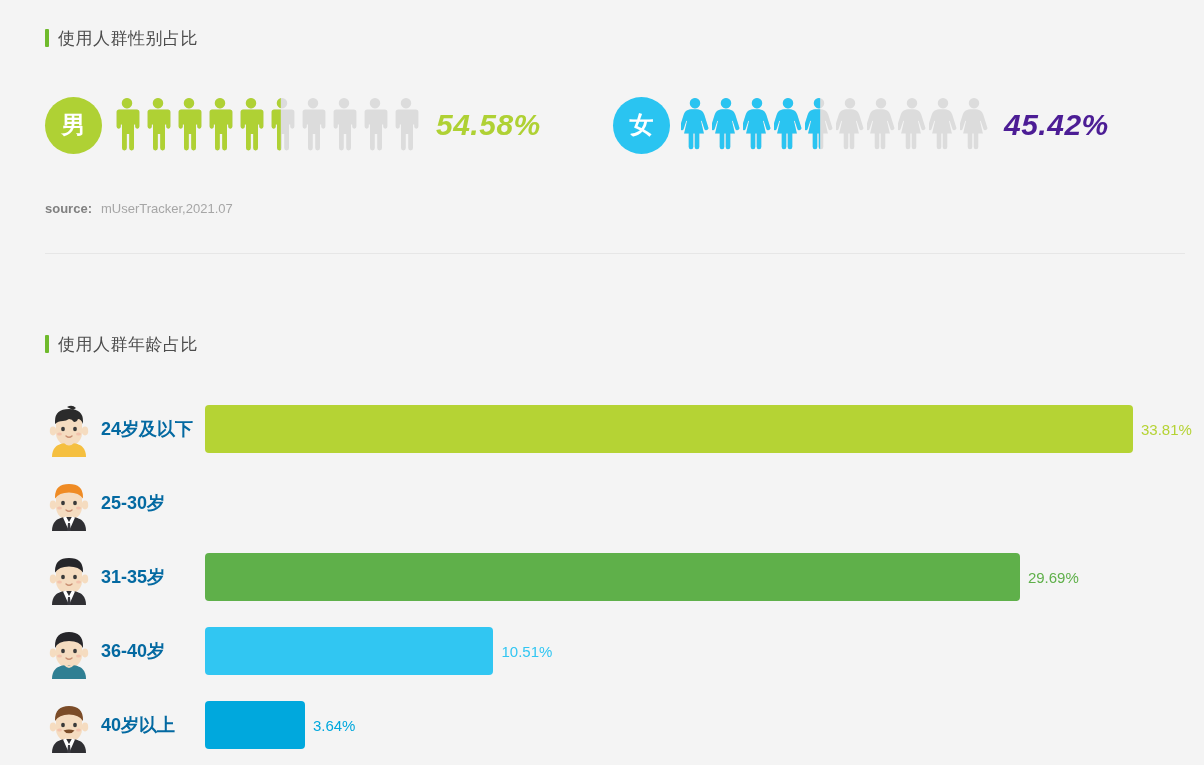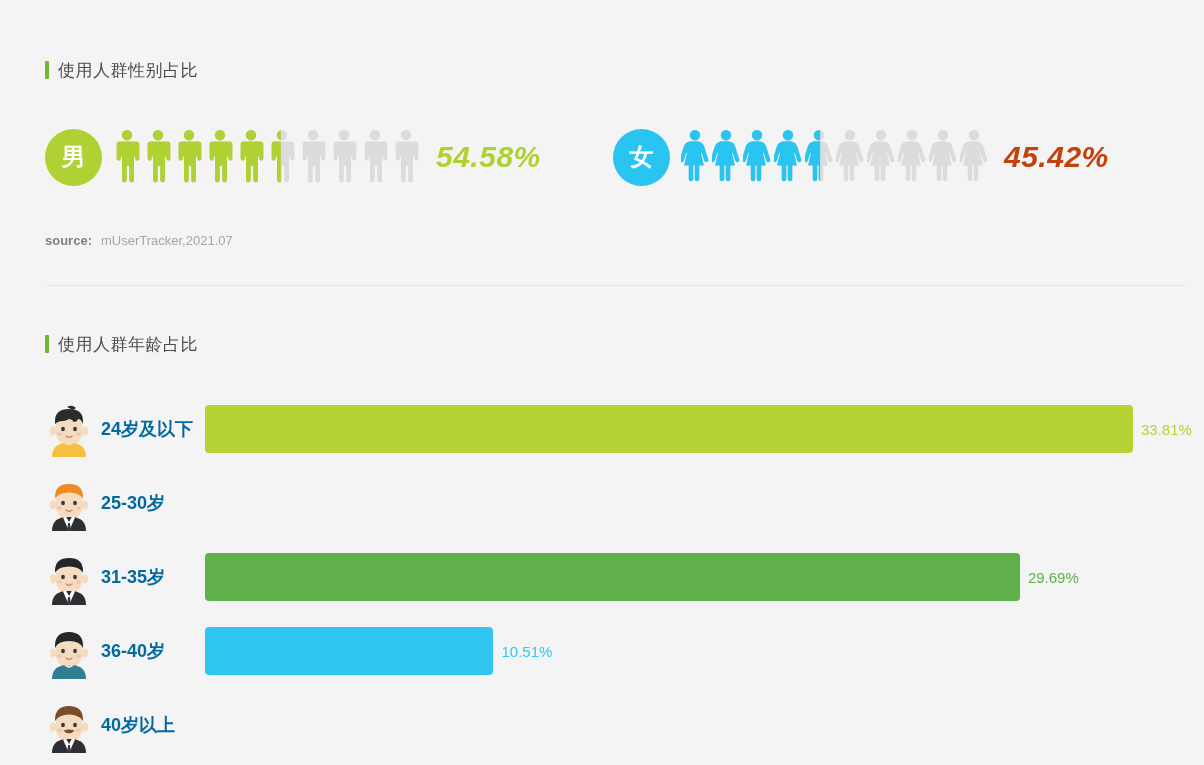--- a/index.html
+++ b/index.html
@@ -36,21 +36,20 @@
     line-height: 1;
   }
 
   
   #gender-section {
     position: absolute;
     top: 0;
     left: 0;
     width: 1204px;
     height: 254px;
-    margin-top: 32px;
   }
   #gender-title { position: absolute; top: 29px; left: 0; }
 
   .gender-row {
     position: absolute;
     top: 96px;
     display: flex;
     align-items: center;
   }
   #gender-male   { left: 45px; }
@@ -96,21 +95,21 @@
   .person-layer svg { display: block; }
 
   .pct {
     margin-left: 16px;
     font-size: 30px;
     font-weight: bold;
     letter-spacing: 0.5px;
     font-style: italic;
   }
   .pct-male   { color: #afd134; }
-  .pct-female { color: #c2410c; }
+  .pct-female { color: #4c1d95; }
 
   .source-line {
     position: absolute;
     top: 201px;
     left: 45px;
     font-size: 13px;
     color: #a6a6a6;
   }
   .source-line .src-label {
     color: #808080;
@@ -515,15 +514,19 @@
             <ellipse cx="30" cy="28" rx="1.9" ry="2.3" fill="#3a3a3a"></ellipse>
             <ellipse cx="14.5" cy="33" rx="2.4" ry="1.5" fill="#f2b9a6" opacity="0.75"></ellipse>
             <ellipse cx="33.5" cy="33" rx="2.4" ry="1.5" fill="#f2b9a6" opacity="0.75"></ellipse>
             <path d="M24 42 c-7 0-11 1.5-13.5 4 C8 48.5 7 52 7 56 h34 c0-4-1-7.5-3.5-10 C35 43.5 31 42 24 42 Z" fill="#2f2f33"></path>
             <path d="M18 42.5 L24 56 L30 42.5 L27 41.5 L24 47 L21 41.5 Z" fill="#ffffff"></path>
             <path d="M23 48 h2 l0.8 8 h-3.6 Z" fill="#3a3a40"></path>
             <path d="M18.5 33.5 q5.5-2.2 11 0 q-2 2.8-5.5 2.8 q-3.5 0-5.5-2.8 Z" fill="#7b4c28"></path>
           </svg>
         </div>
         <div class="age-label">40岁以上</div>
+        <div class="bar-area">
+          <div class="bar" style="width:99.90890269151137px; background:#00a8dd;"></div>
+          <div class="bar-value" style="color:#00a8dd;">3.64%</div>
+        </div>
       </div>
     </div>
 </div>
 
 </body></html>

